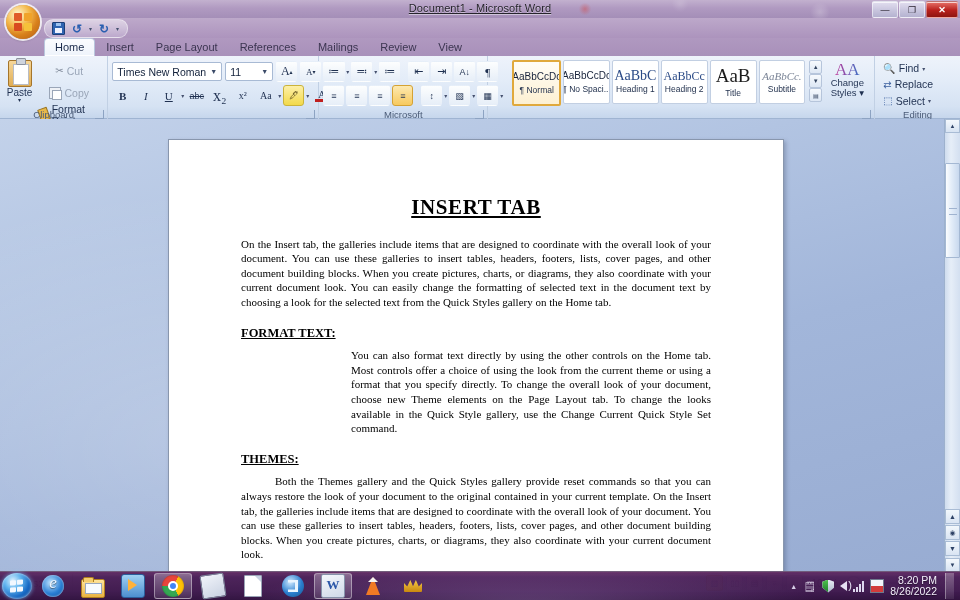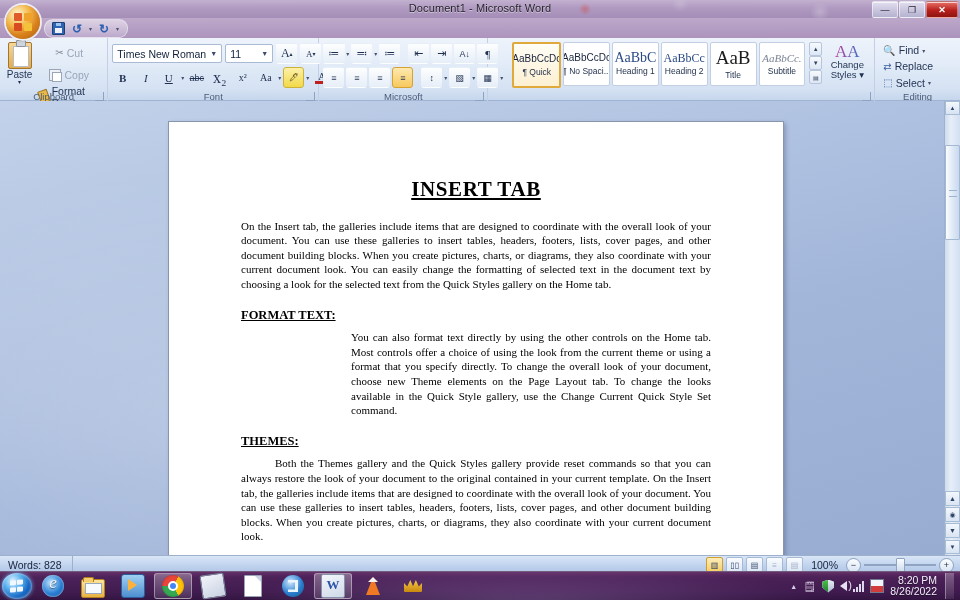--- a/index.html
+++ b/index.html
@@ -40,20 +40,21 @@
     content:"";position:absolute;inset:0;
     background:
       radial-gradient(circle 9px at 585px 9px, rgba(210,70,70,.45), rgba(210,70,70,0) 70%),
       radial-gradient(circle 14px at 820px 12px, rgba(255,255,255,.22), rgba(255,255,255,0) 70%),
       radial-gradient(circle 12px at 680px 4px, rgba(255,255,255,.14), rgba(255,255,255,0) 70%);
   }
   .win-title{
     position:absolute;left:0;right:0;top:2px;text-align:center;
     font-size:11px;color:#26242c;letter-spacing:.1px;
     text-shadow:0 1px 0 rgba(255,255,255,.45);
+    text-decoration:underline;
   }
   .wbtns{position:absolute;right:2px;top:1px;display:flex;gap:1px;}
   .wbtn{
     width:24px;height:15px;border:1px solid rgba(255,255,255,.55);
     border-radius:2px;display:flex;align-items:center;justify-content:center;
     font-size:9px;color:#2a2330;
     background:linear-gradient(180deg,rgba(235,235,248,.8),rgba(185,190,215,.75));
     box-shadow:inset 0 1px 0 rgba(255,255,255,.7);
   }
   .wbtn.close{
@@ -391,20 +392,29 @@
         <div class="qi">
             <span class="save-ico"></span>
           </div>
         <div class="qi undo">↺</div>
         <div class="tiny-caret">▾</div>
         <div class="qi redo">↻</div>
         <div class="tiny-caret">▾</div>
       </div>
     </div>
 
+    <div class="tabrow">
+      <div class="tab active">Home</div>
+      <div class="tab">Insert</div>
+      <div class="tab">Page Layout</div>
+      <div class="tab">References</div>
+      <div class="tab">Mailings</div>
+      <div class="tab">Review</div>
+      <div class="tab">View</div>
+    </div>
 
     <div class="ribbon">
 
       <div class="grp" style="width:112px">
         <div class="grp-body">
           <div class="btn paste">
             <span class="clip-ico"></span>
             <span>Paste</span>
             <span style="font-size:6px;line-height:5px">▾</span>
           </div>
@@ -478,21 +488,20 @@
                 <span style="font-size:8px;color:#4a3c12">🖊</span>
               </div>
             <div class="tiny-caret">▾</div>
             <div class="ibtn flat" style="flex-direction:column;gap:0">
               <span class="serif" style="font-size:10px;line-height:9px">A</span>
               <span style="display:block;width:13px;height:3px;background:#c01f1f"></span>
             </div>
             <div class="tiny-caret">▾</div>
           </div>
         </div>
-        <div class="grp-label">Font</div>
         <div class="grp-launch"></div>
       </div>
 
       <div class="grp" style="width:160px">
         <div class="grp-body" style="flex-direction:column;gap:3px;padding-top:3px;">
           <div style="display:flex;gap:2px;align-items:center;">
             <div class="ibtn">
                 <span>≔</span>
               </div>
             <div class="tiny-caret">▾</div>
@@ -546,21 +555,21 @@
           </div>
         </div>
         <div class="grp-label">Microsoft</div>
         <div class="grp-launch"></div>
       </div>
 
       <div class="grp" style="width:378px">
         <div class="grp-body" style="padding-top:2px;align-items:flex-start;padding-left:20px;">
           <div class="style-card sel">
             <span class="style-prev">AaBbCcDc</span>
-            <span class="style-name">¶ Quick</span>
+            <span class="style-name">¶ Normal</span>
           </div>
           <div class="style-card">
             <span class="style-prev">AaBbCcDc</span>
             <span class="style-name">¶ No Spaci...</span>
           </div>
           <div class="style-card">
             <span class="style-prev h">AaBbC</span>
             <span class="style-name">Heading 1</span>
           </div>
           <div class="style-card">

